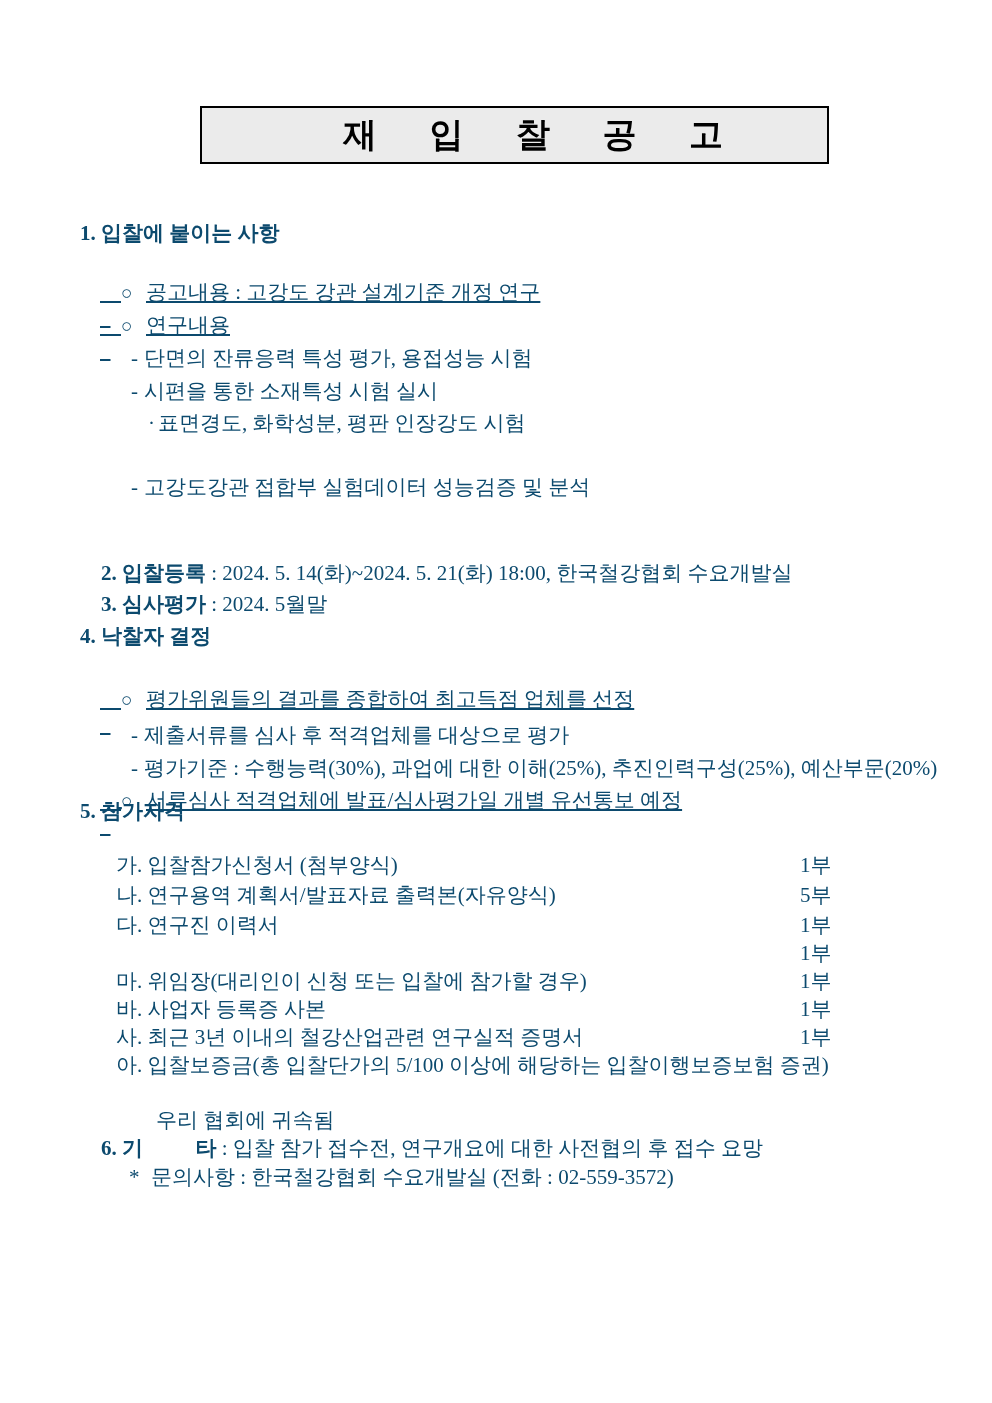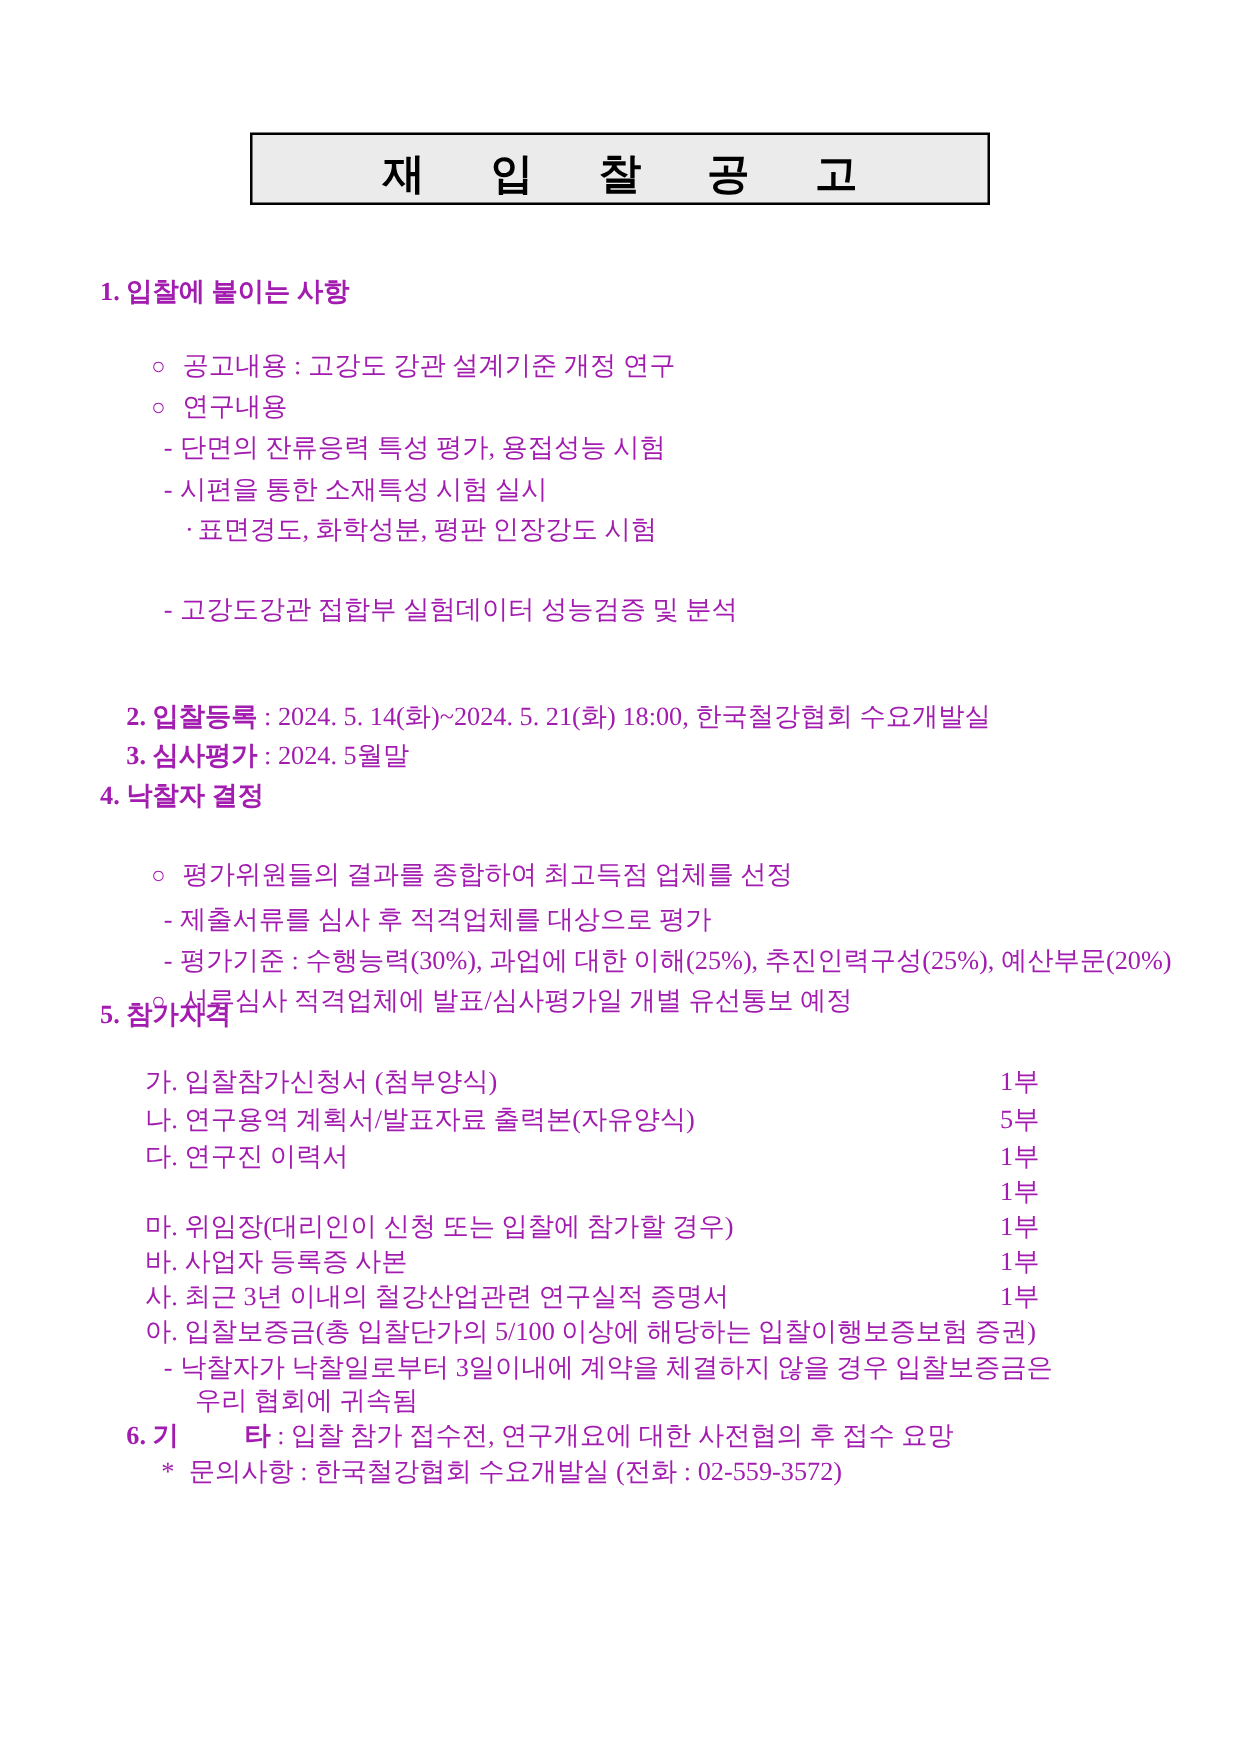--- a/index.html
+++ b/index.html
@@ -14,42 +14,43 @@
   }
   .title-box {
     position: absolute;
     left: 200px;
     top: 106px;
     width: 588px;
     height: 54px;
     background: #ebebeb;
     border: 2px solid #000000;
     display: flex;
-    align-items: flex-end;
+    align-items: center;
     justify-content: center;
+    padding-left: 37px;
   }
   .title-text {
     font-size: 34px;
     font-weight: bold;
     letter-spacing: 22px;
     white-space: pre;
     display: inline-block;
     margin-right: -22px;
   }
   .line {
     position: absolute;
     font-size: 21px;
     line-height: 24px;
     white-space: pre;
-    color: #a21caf;
+    color: #0c4a6e;
   }
   .b { font-weight: bold; }
   .heading { font-weight: bold; left: 80px; }
   .numline { left: 80px; }
-  .lv-circle { left: 100px; }
+  .lv-circle { left: 100px; text-decoration: underline; }
   .lv-dash  { left: 110px; }
   .lv-dot   { left: 127px; }
   .doc-row  { left: 95px; width: 880px; }
   .doc-row .count { position: absolute; left: 705px; }
   .marker { display: inline-block; }
   .m-circle { width: 25px; font-size: 19px; }
   .m-dash   { width: 13px; }
   .m-dot    { width: 10px; }
   .small { font-size: 18px; }
 </style>
@@ -126,23 +127,20 @@
   <div class="line doc-row" style="top:973px">
     <span>바. 사업자 등록증 사본</span><span class="count">1부</span>
   </div>
   <div class="line doc-row" style="top:1001px">
     <span>사. 최근 3년 이내의 철강산업관련 연구실적 증명서</span><span class="count">1부</span>
   </div>
   <div class="line doc-row" style="top:1029px">
     <span>아. 입찰보증금(총 입찰단가의 5/100 이상에 해당하는 입찰이행보증보험 증권)</span>
   </div>
 
-  <div class="line lv-dash" style="top:1058px">
-    <span class="marker m-dash">-</span><span>낙찰자가 낙찰일로부터 3일이내에 계약을 체결하지 않을 경우 입찰보증금은</span>
-  </div>
   <div class="line" style="top:1084px; left:135px">
     <span>우리 협회에 귀속됨</span>
   </div>
 
   <div class="line numline" style="top:1112px">
     <span class="b">6. 기          타</span><span> : 입찰 참가 접수전, 연구개요에 대한 사전협의 후 접수 요망</span>
   </div>
 
   <div class="line" style="top:1141px; left:108px">
     <span class="marker" style="width:22px">*</span><span>문의사항 : 한국철강협회 수요개발실 (전화 : 02-559-3572)</span>

